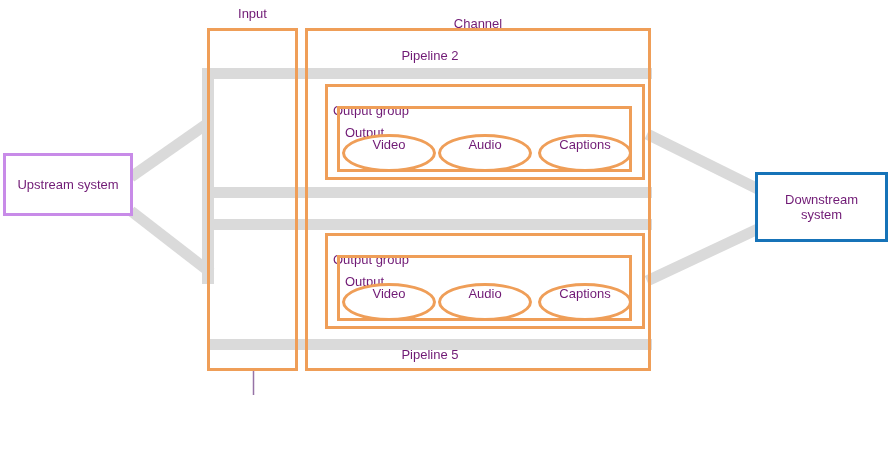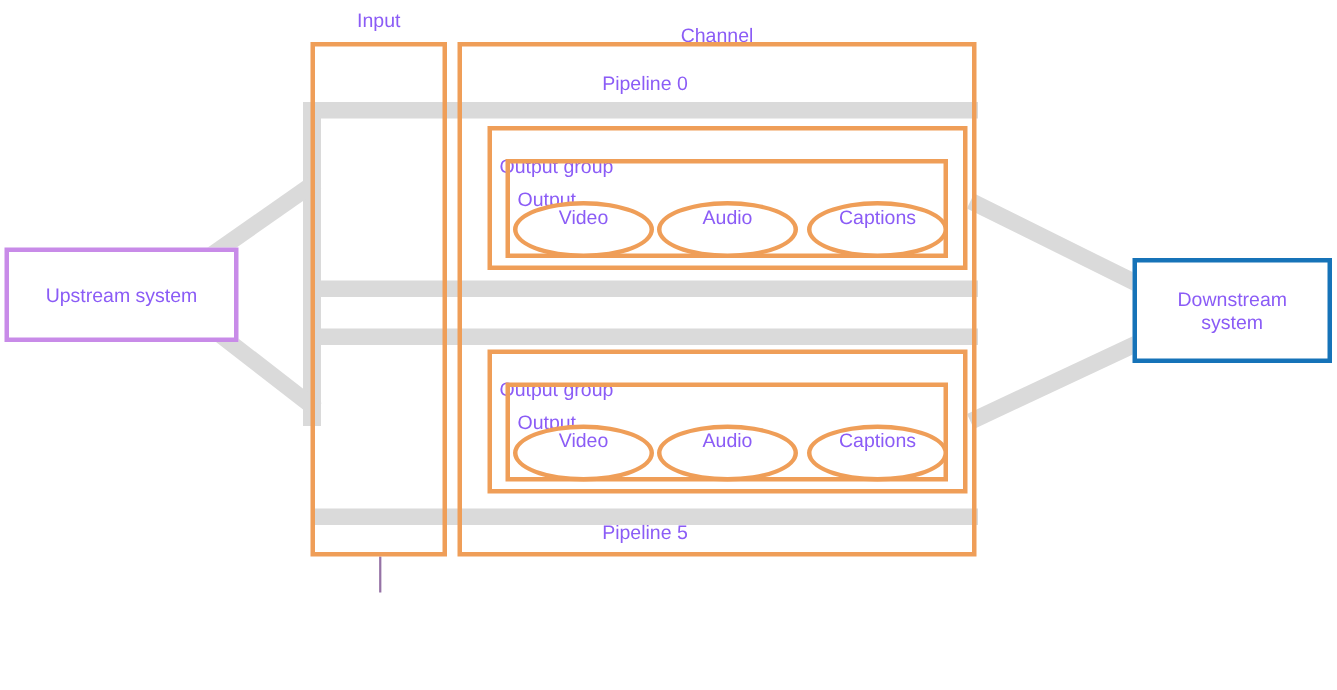--- a/index.html
+++ b/index.html
@@ -1,18 +1,18 @@
 <!DOCTYPE html>
 <html style="--orange: #EF9E58; --purple: #C88BE8; --blue: #1673B8; --flow-gray: #DADADA; --connector-purple: #9673A6;"><head>
 <meta charset="utf-8">
 <style>
   html,body{margin:0;padding:0;background:#ffffff;}
   #canvas{
     position:relative;width:891px;height:460px;background:#fff;overflow:hidden;
-    font-family:"Liberation Sans", sans-serif;color:#8b5cf6;font-size:13px;
+    font-family:"Liberation Sans", sans-serif;color:#701a75;font-size:13px;
   }
   
   #flow-svg{position:absolute;left:0;top:0;z-index:1;}
   .node,.lbl{position:absolute;z-index:2;box-sizing:border-box;}
   
   .flow{fill:var(--flow-gray);}
   .flowline{stroke:var(--flow-gray);stroke-width:11;fill:none;}
   .conn{stroke:var(--connector-purple);stroke-width:1.5;fill:none;}
   
   .obox{border:3px solid var(--orange);background:transparent;}
@@ -52,21 +52,21 @@
     <line class="conn" x1="253.5" y1="371" x2="253.5" y2="395"></line>
   </svg>
 
   <div class="lbl toplabel" style="left:207px;top:6px;width:91px;">Input</div>
   <div class="lbl toplabel" style="left:305px;top:16px;width:346px;">Channel</div>
 
   <div class="node obox" style="left:207px;top:28px;width:91px;height:343px;"></div>
 
   <div class="node obox" style="left:305px;top:28px;width:346px;height:343px;"></div>
 
-  <div class="pipelabel" style="left:380px;top:48px;">Pipeline 0</div>
+  <div class="pipelabel" style="left:380px;top:48px;">Pipeline 2</div>
   <div class="pipelabel" style="left:380px;top:347px;">Pipeline 5</div>
 
   <div class="node obox whitefill" style="left:325px;top:84px;width:320px;height:96px;">
     <div class="grouplabel">Output group</div>
     <div class="obox" style="position:absolute;left:9px;top:19px;width:295px;height:66px;box-sizing:border-box;">
       <div class="grouplabel">Output</div>
       <div class="ellipse" style="left:2px;top:25px;">
           <span>Video</span>
         </div>
       <div class="ellipse" style="left:98px;top:25px;">
@@ -87,21 +87,21 @@
         </div>
       <div class="ellipse" style="left:98px;top:25px;">
           <span>Audio</span>
         </div>
       <div class="ellipse" style="left:198px;top:25px;">
           <span>Captions</span>
         </div>
     </div>
   </div>
 
-  <div class="node upstream center" style="left:3px;top:165px;width:156px;height:63px;">
+  <div class="node upstream center" style="left:3px;top:153px;width:130px;height:63px;">
     <span>Upstream system</span>
   </div>
 
   <div class="node downstream center" style="left:755px;top:172px;width:133px;height:70px;">
     <span style="width:90px;">Downstream system</span>
   </div>
 
 
 </div>
 

